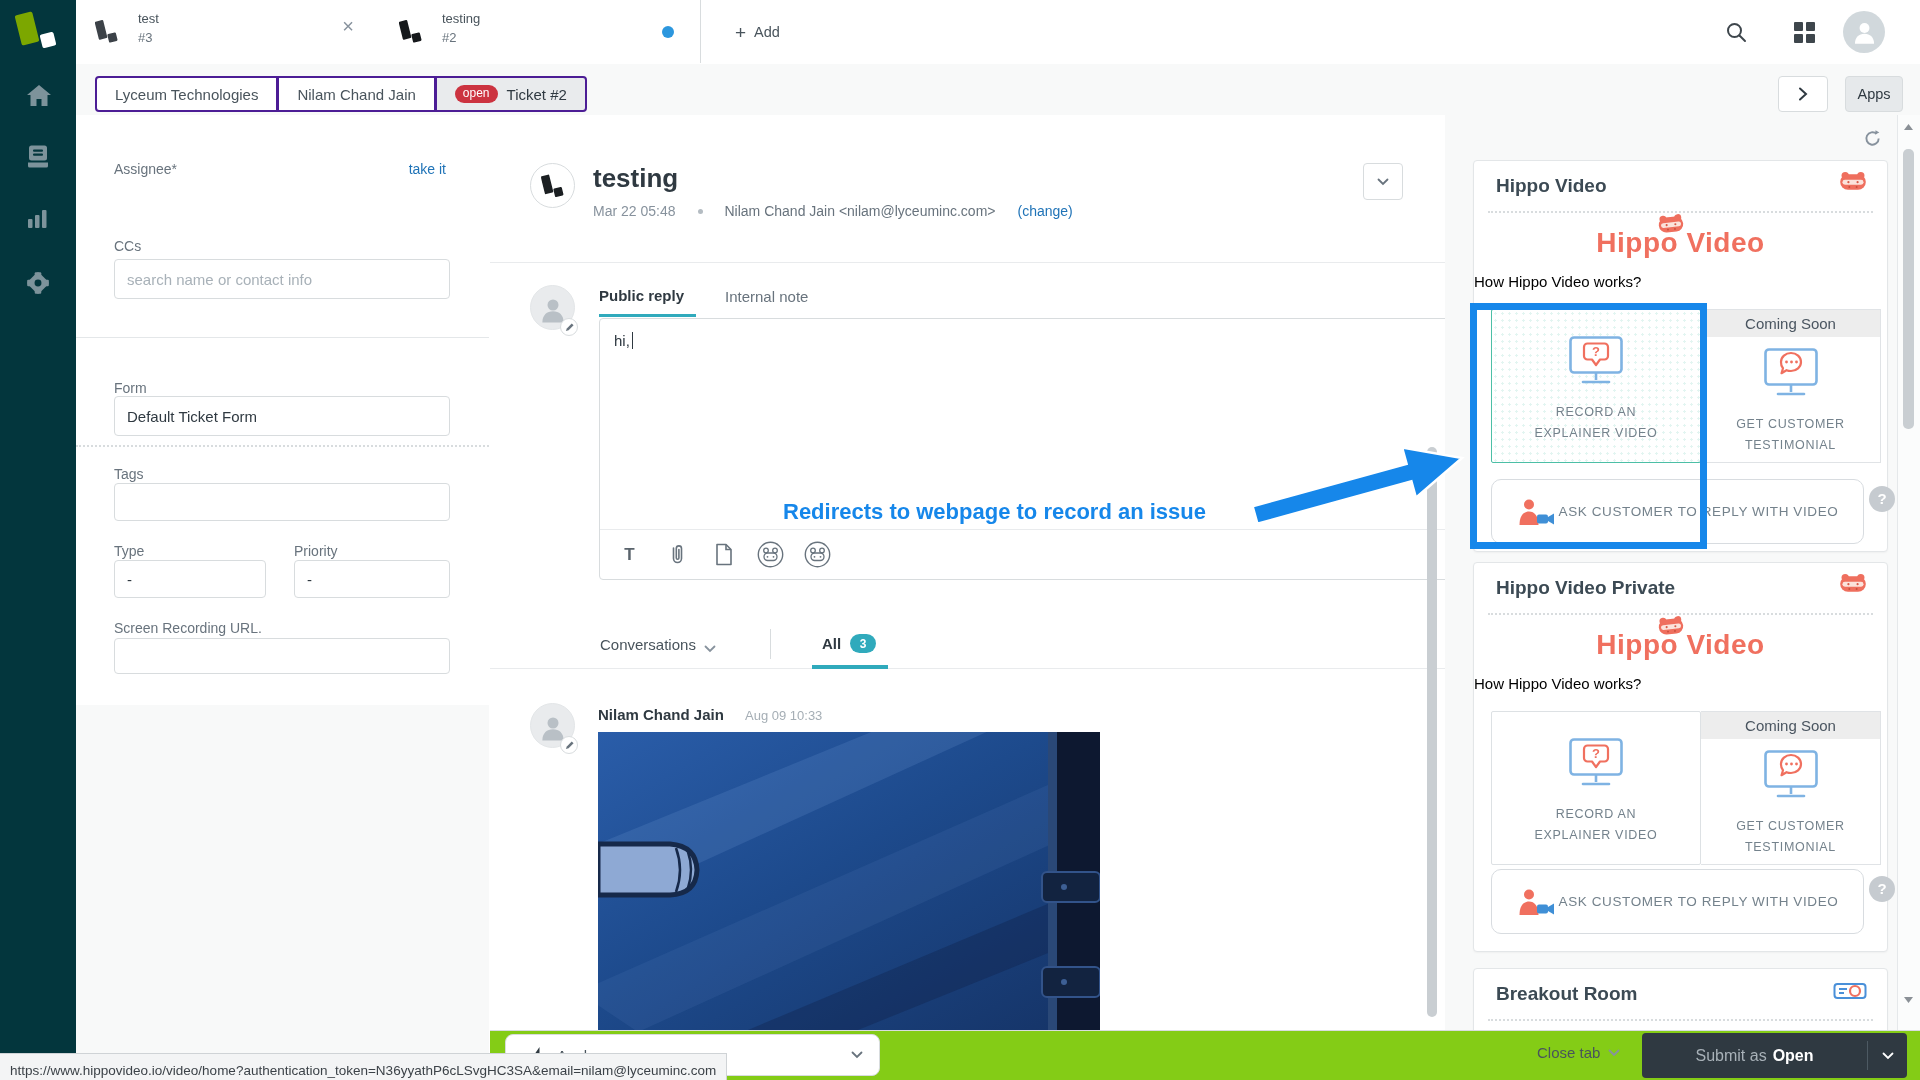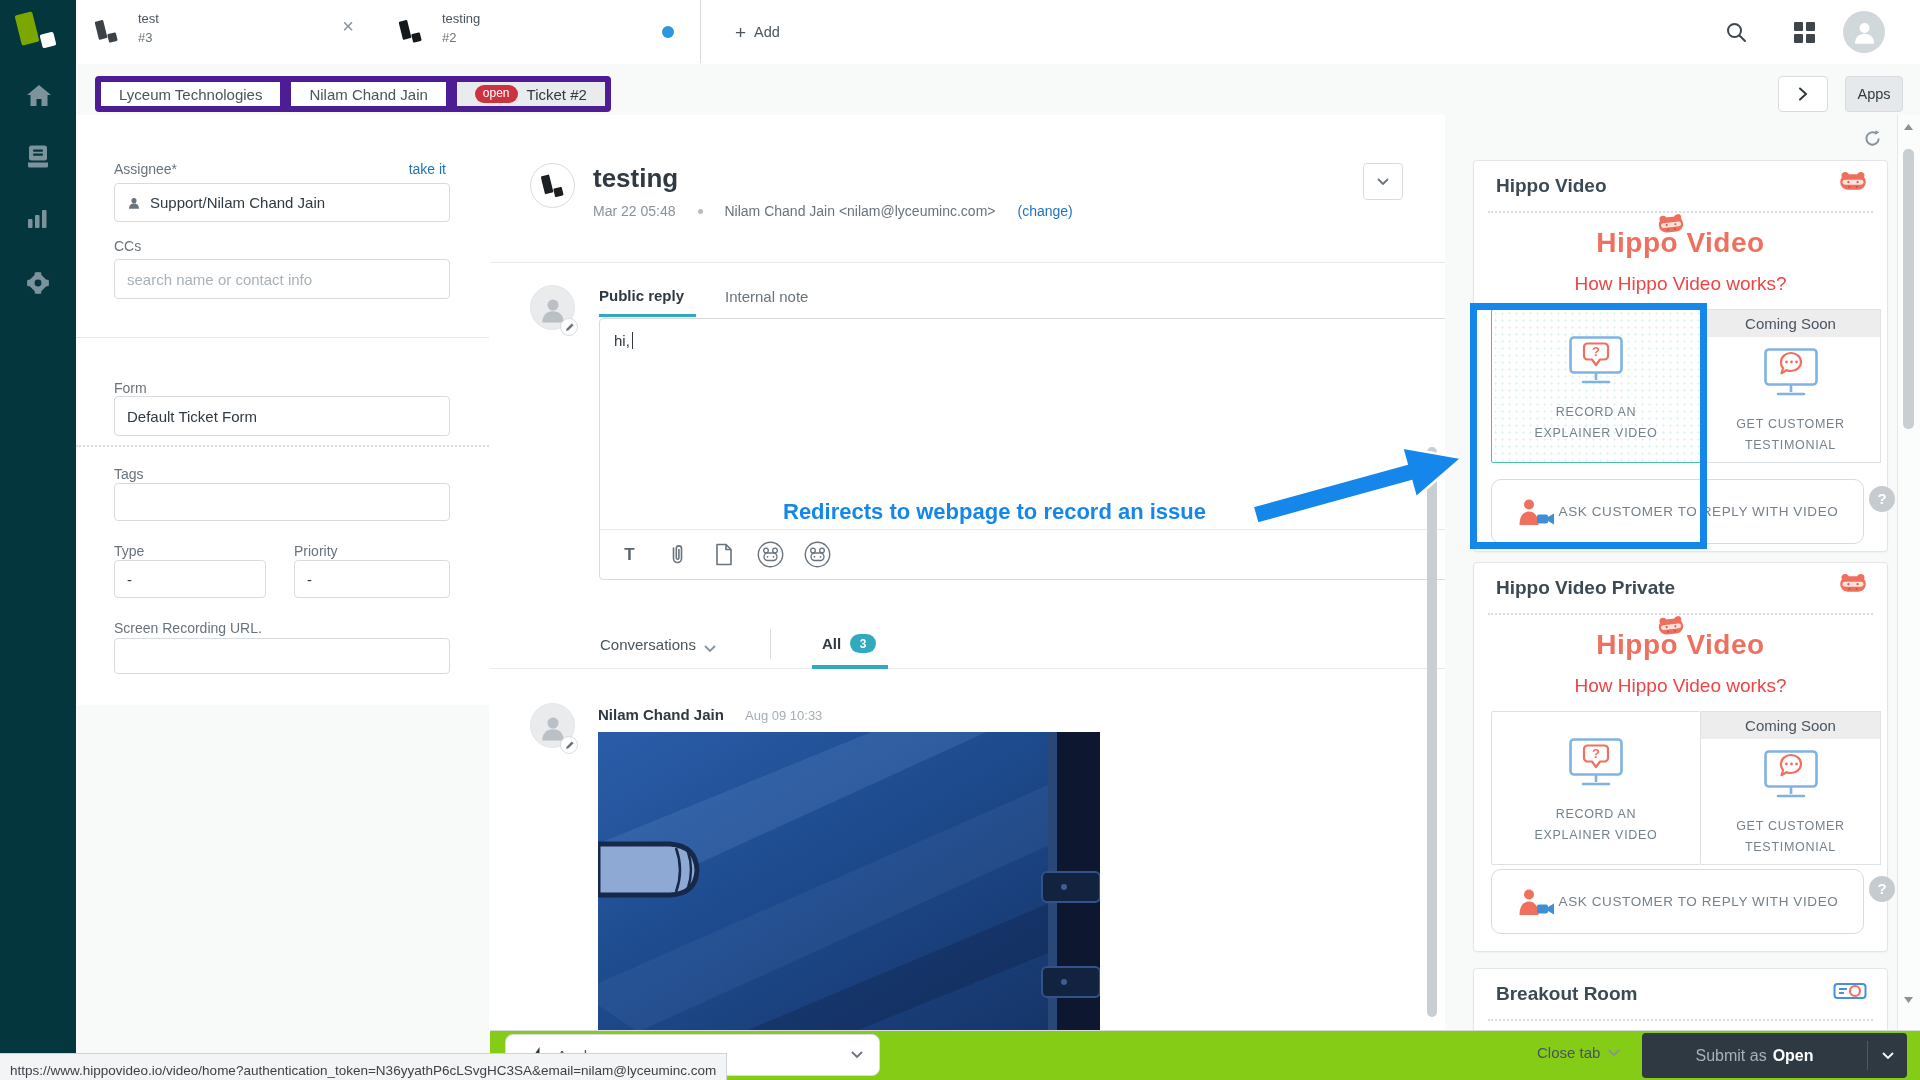--- a/index.html
+++ b/index.html
@@ -29,21 +29,21 @@
   .add-btn{position:absolute;left:659px;top:17px;height:30px;display:flex;align-items:center;gap:8px;font-size:14.5px;color:#49545c}
   .add-plus{font-size:19px;line-height:19px;color:#49545c}
   .top-search{position:absolute;left:1649px;top:21px}
   .top-grid{position:absolute;left:1718px;top:22px}
   .top-avatar{position:absolute;left:1767px;top:11px;width:42px;height:42px;border-radius:50%;background:#d1d8dc;overflow:hidden;color:#fff}
   .top-avatar svg{position:absolute;left:8px;top:8px}
 
   
   .crumbbar{left:76px;top:64px;right:0;height:51px;background:#f8f9f9;border-bottom:1px solid #d8dcde}
   .segs{position:absolute;left:19px;top:12px;display:flex}
-  .seg{height:36px;box-sizing:border-box;padding:0 18px;background:#fff;border:6px solid #4c1d95;margin-left:-1px;
+  .seg{height:36px;box-sizing:border-box;padding:0 18px;background:#fff;border:2px solid #4c1d95;margin-left:-1px;
        font-size:15px;color:#49545c;display:flex;align-items:center;gap:9px;white-space:nowrap}
   .seg:first-child{border-radius:4px 0 0 4px;margin-left:0}
   .seg:last-child{border-radius:0 4px 4px 0}
   .seg-active{background:#e9ebed;color:#2f3941}
   .badge-open{background:#cc3340;color:#fff;font-size:12px;padding:2px 8px 3px;border-radius:9px;line-height:13px}
   .next-btn{position:absolute;left:1702px;top:12px;width:50px;height:36px;box-sizing:border-box;background:#fff;border:1px solid #d8dcde;border-radius:4px;display:flex;align-items:center;justify-content:center}
   .apps-btn{position:absolute;left:1769px;top:12px;width:58px;height:36px;box-sizing:border-box;background:#e6e9eb;border:1px solid #d8dcde;border-radius:4px;text-align:center;line-height:34px;font-size:14.5px;color:#2f3941}
 
   
   .props{left:76px;top:115px;width:414px;bottom:0;background:#fff;border-right:1px solid #d8dcde}
@@ -104,21 +104,21 @@
   .hv-panel{position:absolute;left:28px;width:415px;box-sizing:border-box;background:#fff;border:1px solid #e3e6e8;border-radius:4px;box-shadow:0 1px 2px rgba(0,0,0,.04)}
   .p1{top:45px;height:392px}
   .p2{top:447px;height:390px}
   .p3{top:853px;height:300px}
   .hv-head{position:absolute;left:22px;top:14px;font-size:19px;font-weight:bold;color:#3c4a54}
   .hv-hippo{position:absolute;right:20px;top:10px}
   .hv-div{position:absolute;left:14px;right:14px;top:50px;border-top:2px dotted #d8dcde}
   .hv-logo{position:absolute;left:0;right:0;top:66px;text-align:center}
   .hv-logo-inner{position:relative;display:inline-block;font-size:28px;font-weight:bold;color:#f0705f;letter-spacing:.5px}
   .hv-logo-head{position:absolute;left:36%;top:-13px;transform:rotate(-6deg)}
-  .hv-link{position:absolute;left:0;right:0;top:112px;text-align:center;font-size:19px;color:#ef4444}
+  .hv-link{position:absolute;left:0;right:0;top:112px;font-size:15px;color:#000000}
   .hv-cards{position:absolute;left:17px;top:148px;width:390px;height:154px;display:flex}
   .hv-card{box-sizing:border-box;display:flex;flex-direction:column;align-items:center;background:#fff}
   .hv-card-l{width:210px;border:1px solid #dde1e4;border-radius:2px}
   .hv-card-l.green{border:1px solid #4cbfa6;background-image:radial-gradient(circle,rgba(76,191,166,.16) 1px,transparent 1.3px);background-size:7px 7px}
   .hv-card-r{width:180px;border:1px solid #e0e3e6;border-left:none}
   .hv-card-l .monitor{margin-top:24px}
   .coming{width:100%;height:27px;background:#ededed;color:#4a5560;font-size:15px;text-align:center;line-height:27px}
   .hv-card-r .monitor{margin-top:9px}
   .hv-card-label{margin-top:16px;text-align:center;font-size:12.5px;color:#74828c;letter-spacing:.7px;line-height:21px}
   .hv-ask{position:absolute;left:17px;width:373px;height:65px;box-sizing:border-box;border:1px solid #d8dce0;border-radius:10px;background:#fff;display:flex;align-items:center}
@@ -282,26 +282,20 @@
           <path d="M2 1.5L8 7l-6 5.5" fill="none" stroke="#2f3941" stroke-width="2" stroke-linecap="round"></path>
         </svg>
     </div>
     <div class="apps-btn">Apps</div>
   </div>
 
   <div class="abs props">
     <div class="props-gray"></div>
     <div class="plabel" style="top:46px">Assignee*</div>
     <div class="take-it">take it</div>
-    <div class="pbox" style="top:68px;height:39px">
-      <svg width="14" height="14" viewBox="0 0 24 24" fill="#68737d">
-          <use href="#sym-person"></use>
-        </svg>
-      <span>Support/Nilam Chand Jain</span>
-    </div>
     <div class="plabel" style="top:123px">CCs</div>
     <input class="pinput" style="top: 144px; height: 40px;" placeholder="search name or contact info">
     <div class="divider1"></div>
     <div class="plabel" style="top:265px">Form</div>
     <div class="pbox" style="top:281px;height:40px">
       <span>Default Ticket Form</span>
     </div>
     <div class="divider-dot"></div>
     <div class="plabel" style="top:351px">Tags</div>
     <input class="pinput" style="top: 368px; height: 38px;">

